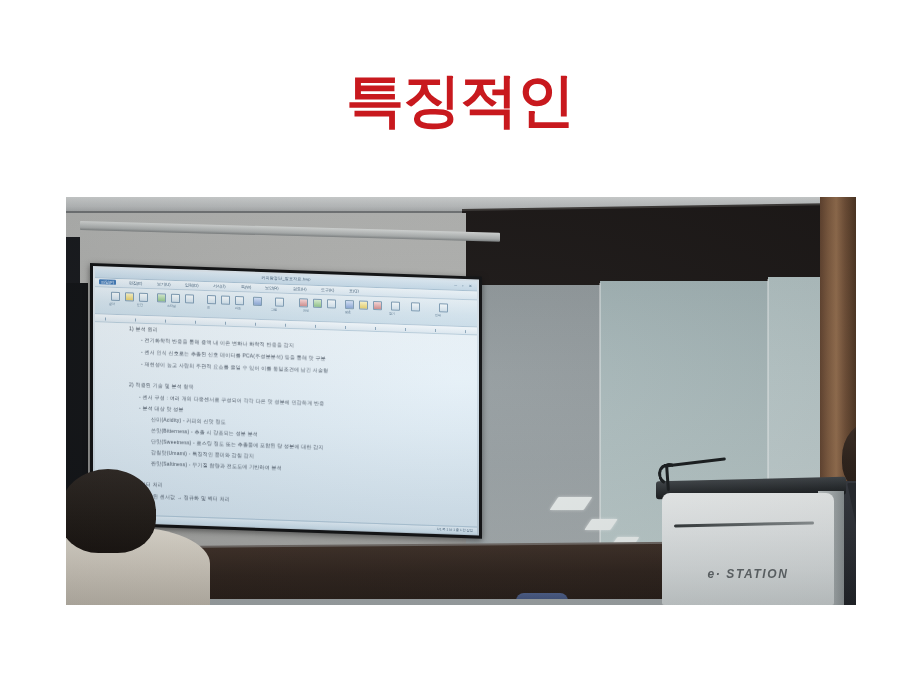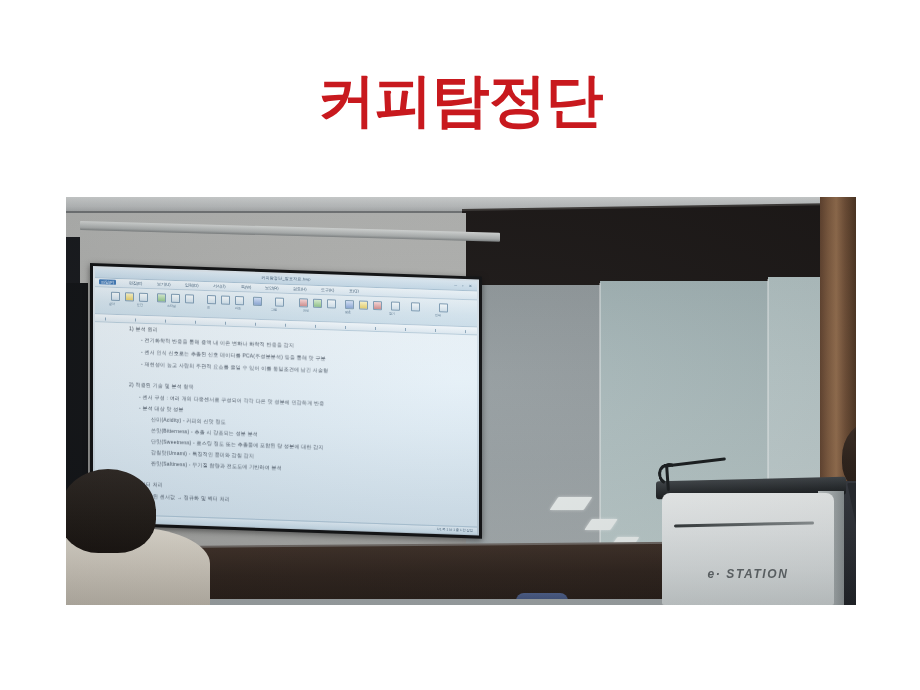--- a/index.html
+++ b/index.html
@@ -461,21 +461,21 @@
     inset: 0;
     background: radial-gradient(120% 110% at 50% 45%, rgba(255,255,255,0.05), rgba(0,0,0,0.14));
     pointer-events: none;
   }
 </style>
 </head>
 <body>
 
 <div id="slide">
 
-  <div id="slide-title">커피탐정단</div>
+  <div id="slide-title">특징적인</div>
 
   <div id="photo">
 
     <div class="ceiling"></div>
     <div class="ceiling-edge"></div>
 
     <div class="band-dark-hi"></div>
     <div class="band-dark"></div>
 
     <div class="wall-panelA"></div>

